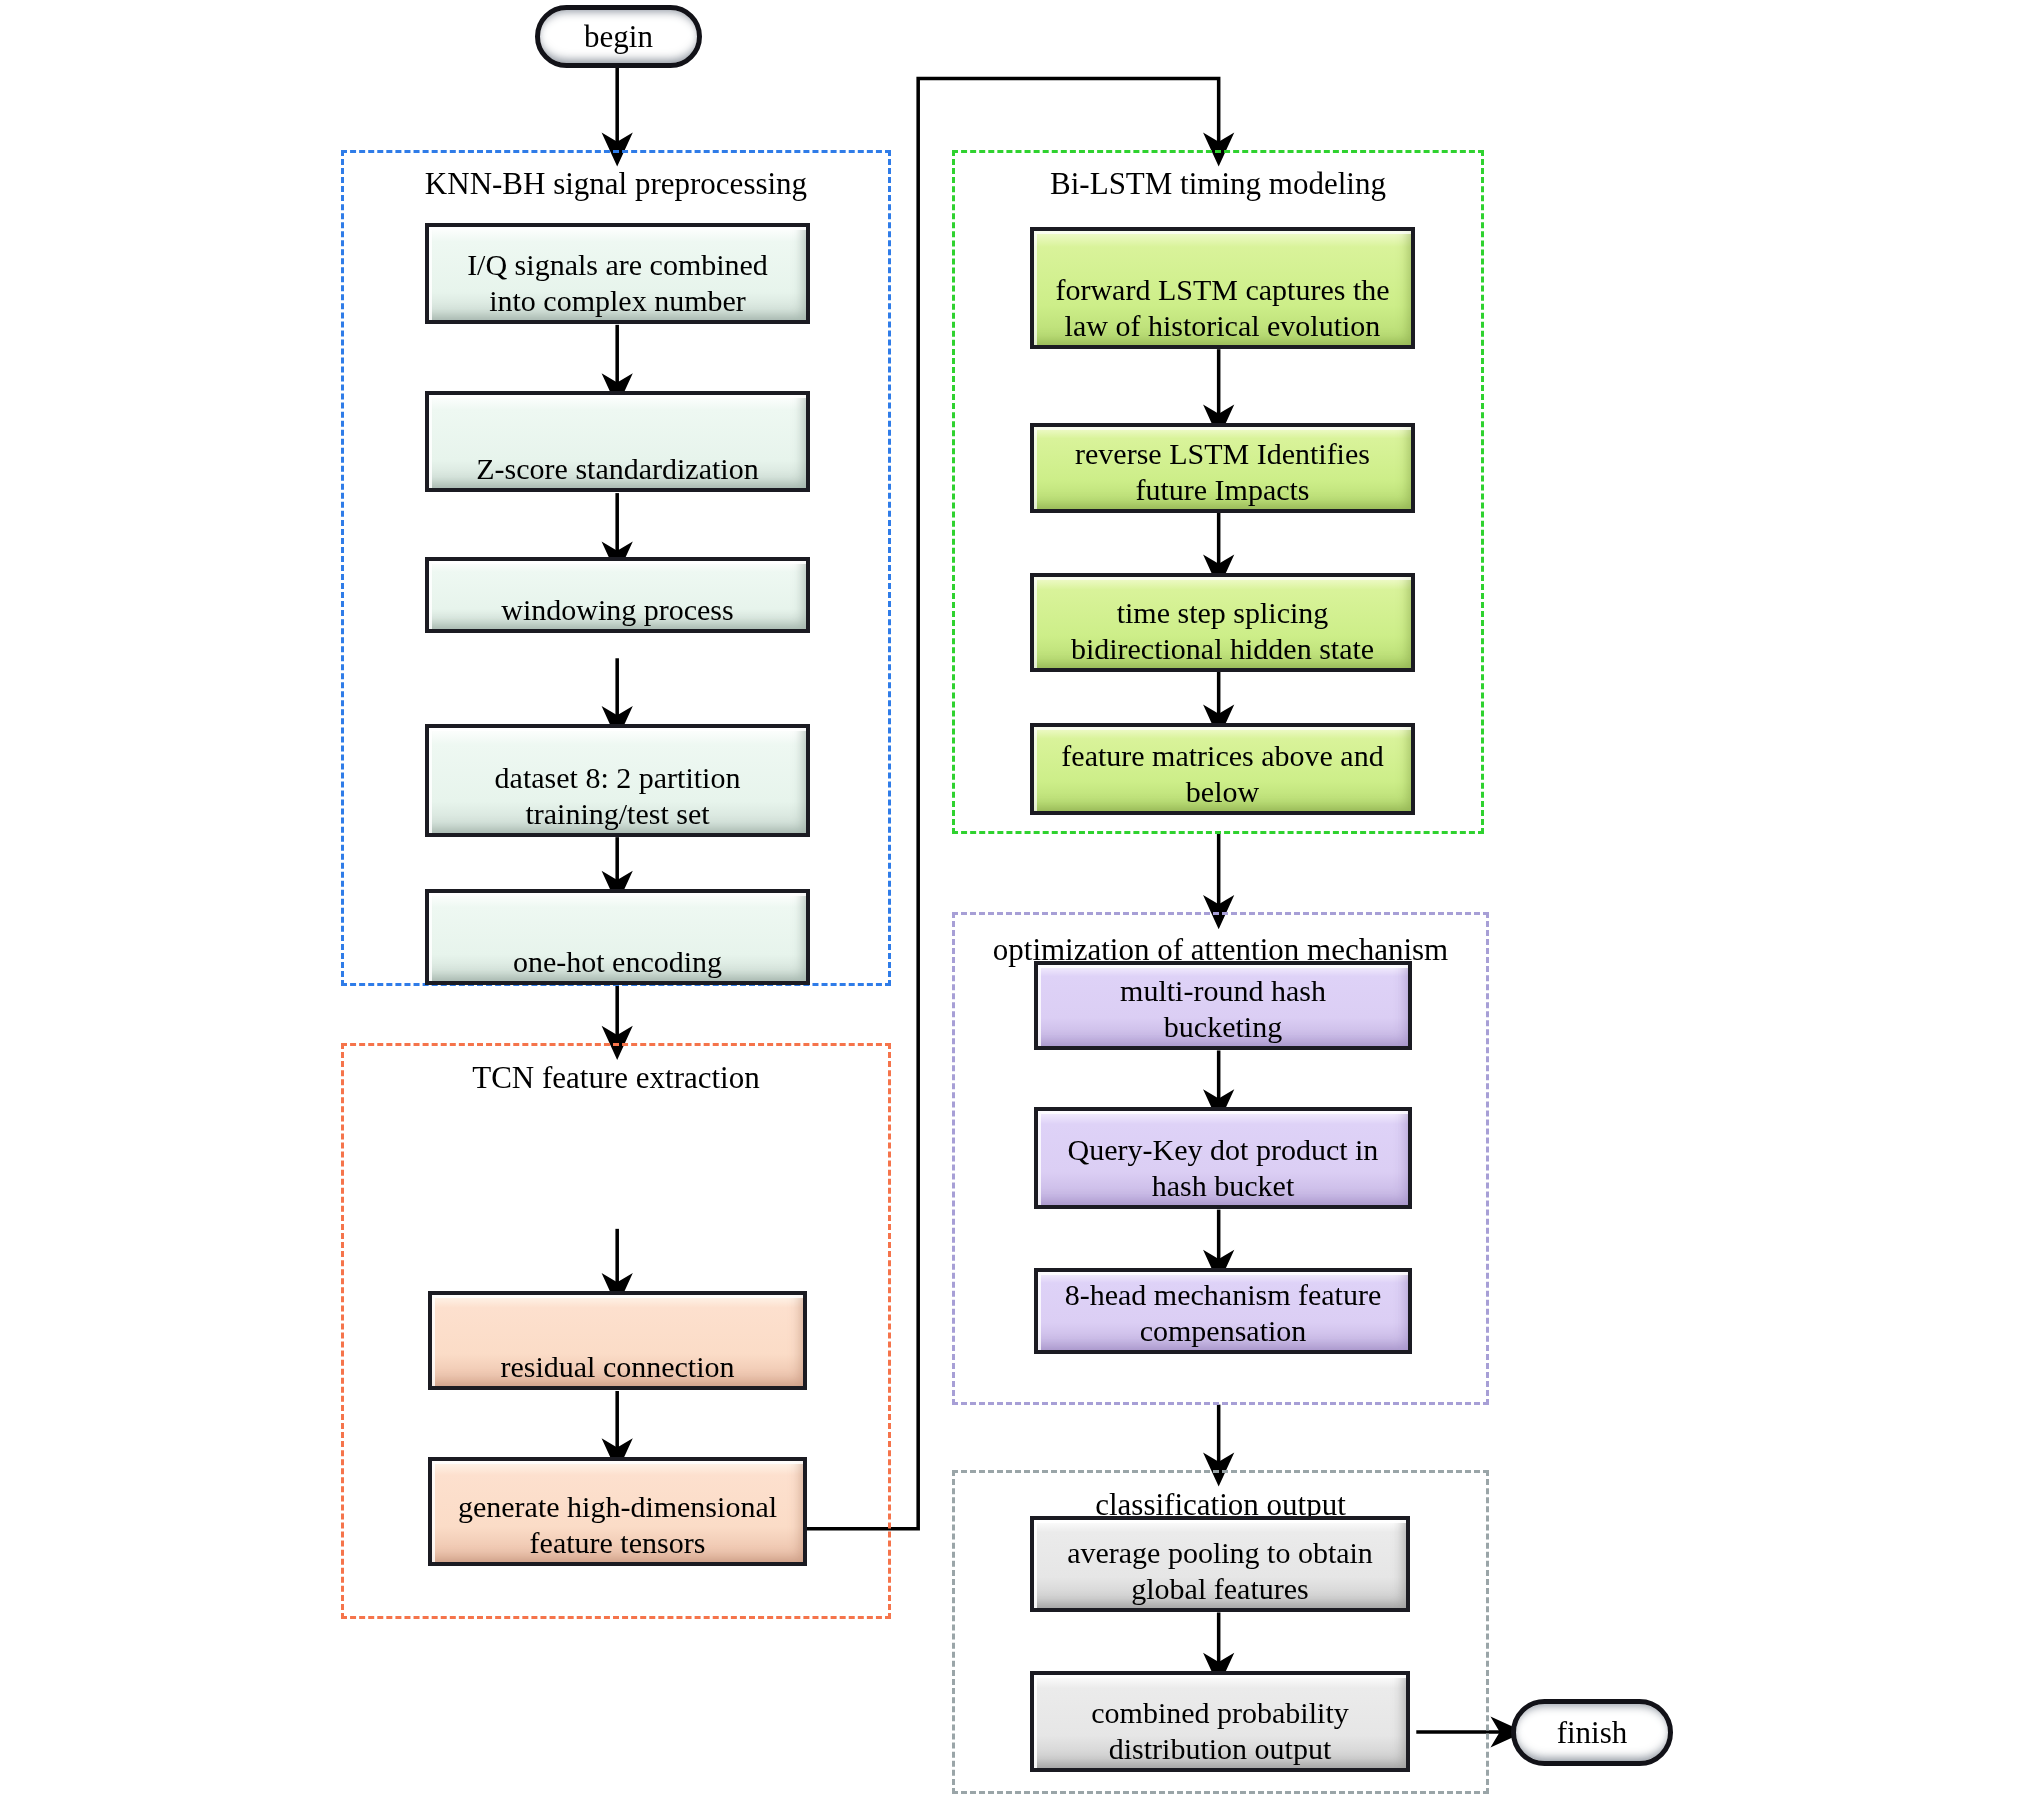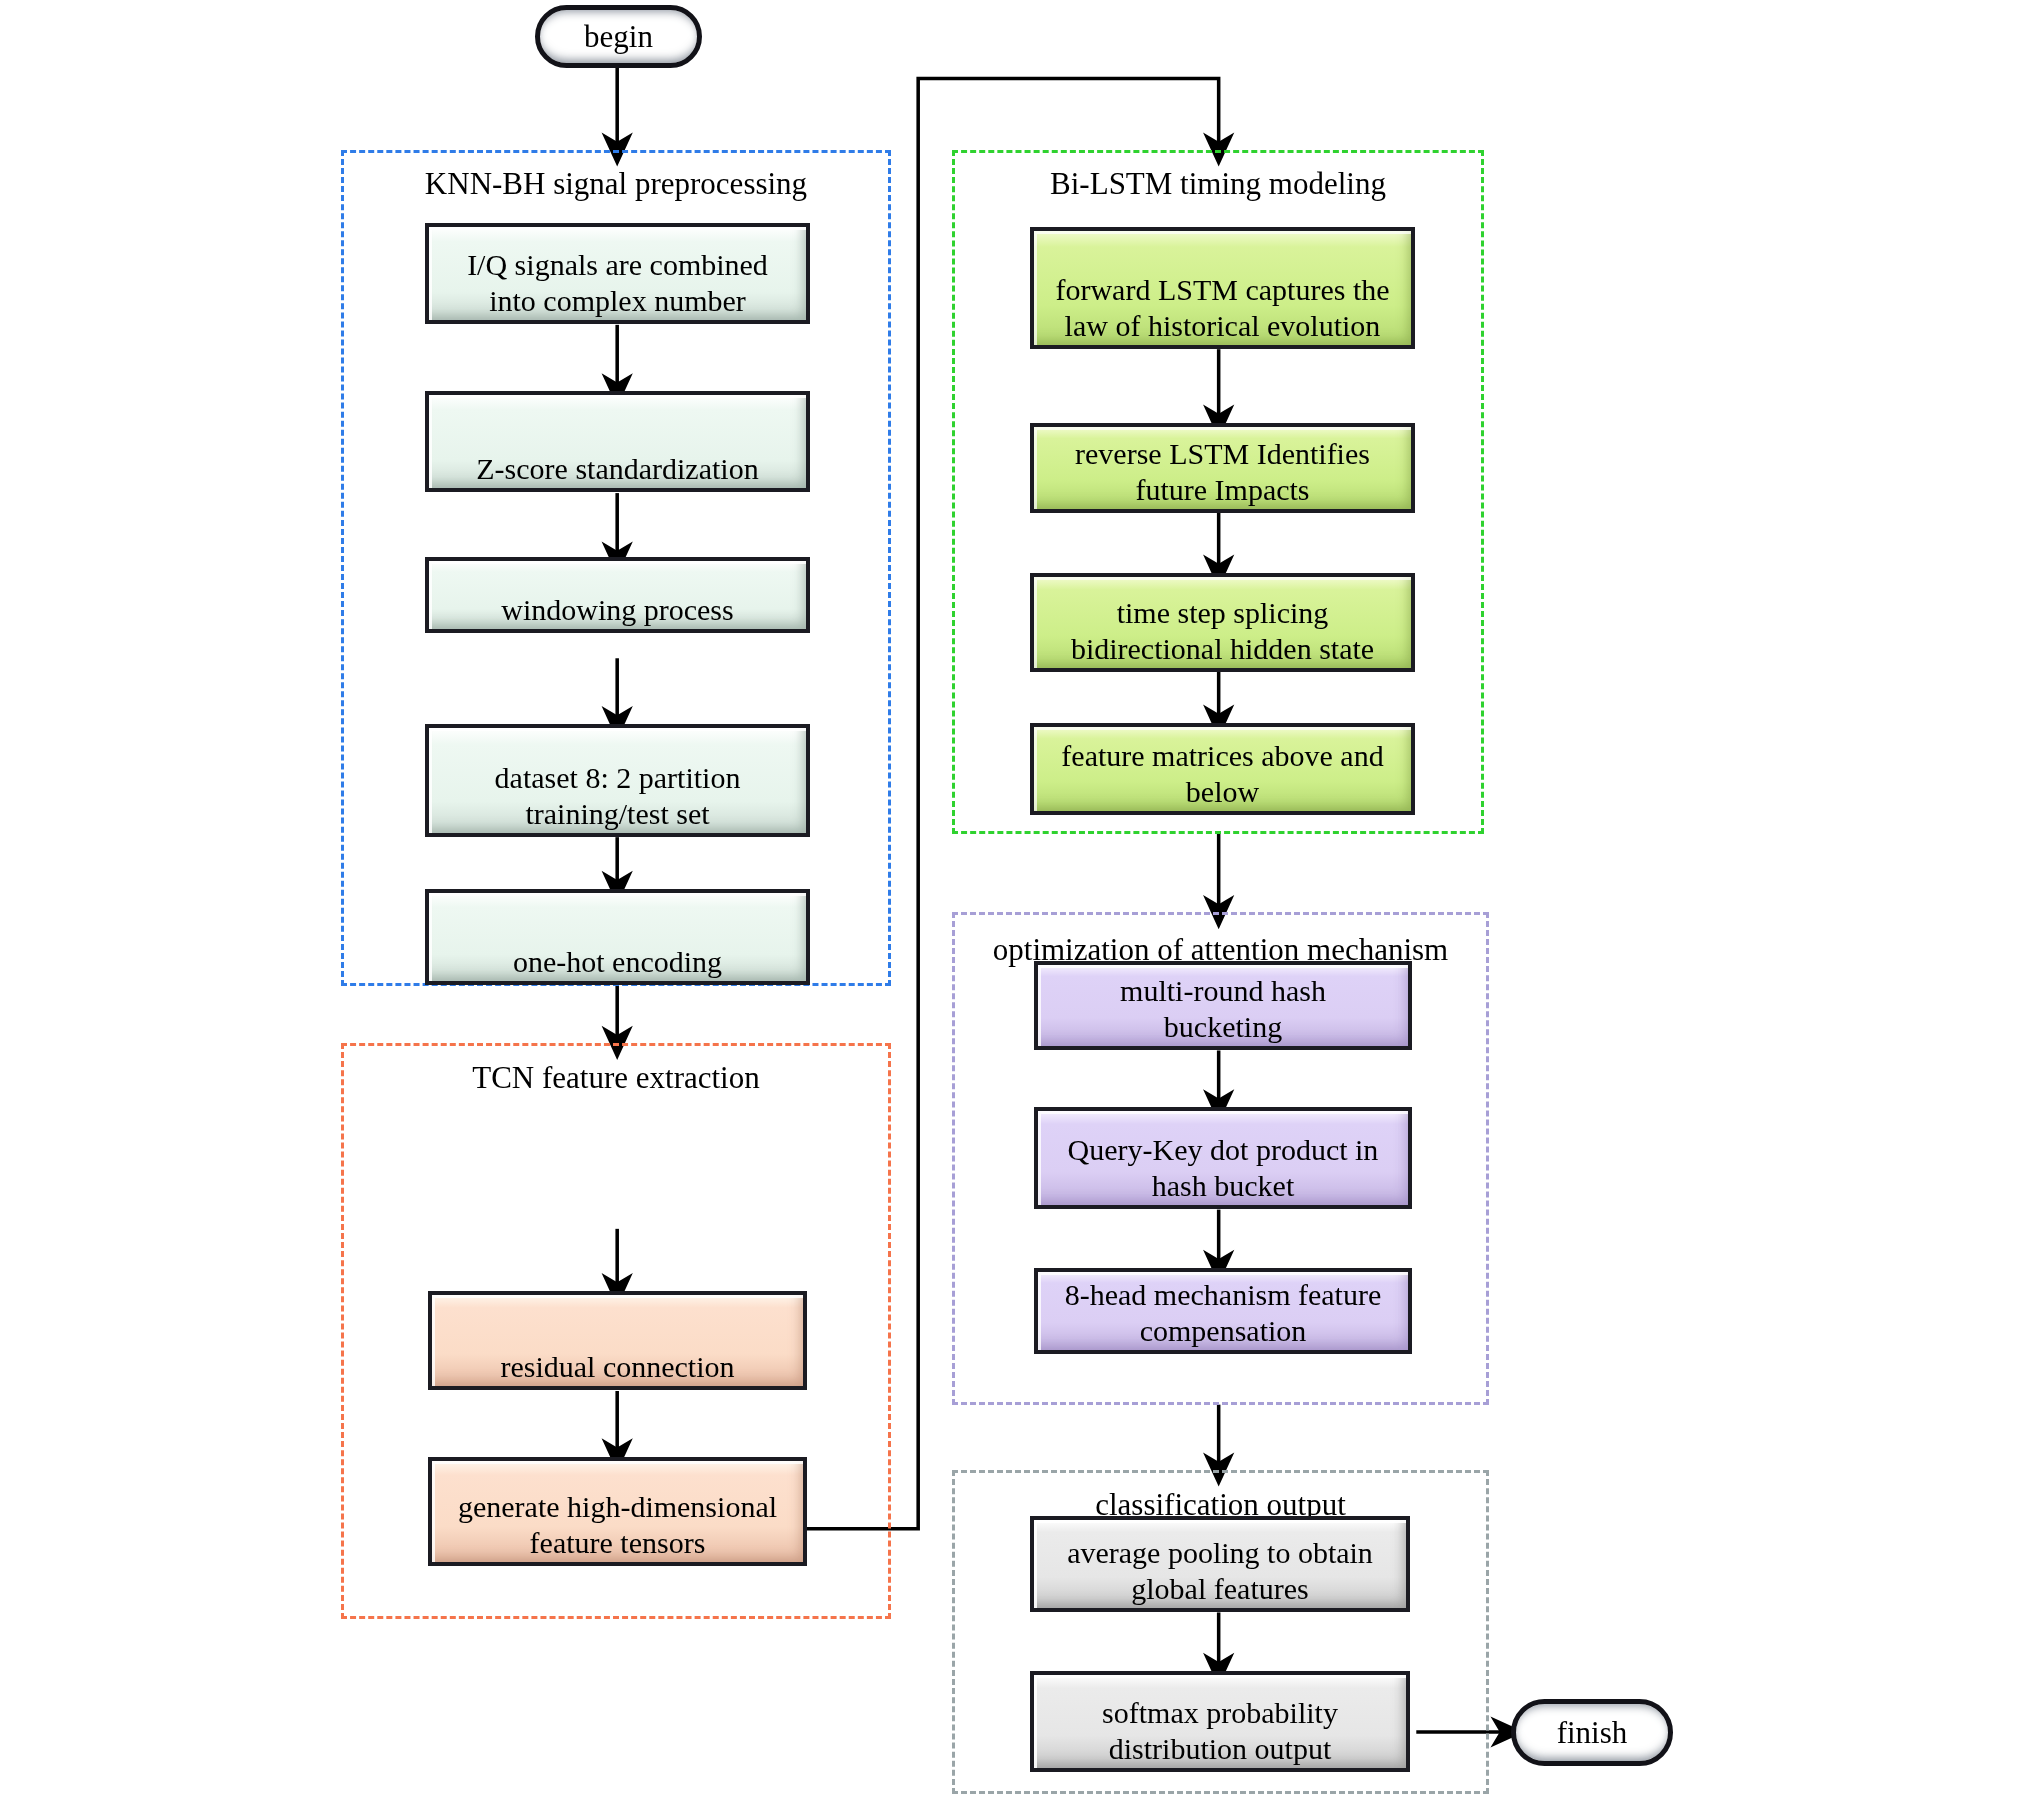--- a/index.html
+++ b/index.html
@@ -240,19 +240,19 @@
 
   <div class="node gray" style="left:1030px;top:1516px;width:380px;height:96px;">
     <span class="txt">
       <span>average pooling to obtain</span><br>
       <span>global features</span>
     </span>
   </div>
 
   <div class="node gray" style="left:1030px;top:1671px;width:380px;height:101px;">
     <span class="txt">
-      <span>softmax probability</span><br>
+      <span>combined probability</span><br>
       <span>distribution output</span>
     </span>
   </div>
 
 </div>
 
 
 </body></html>

